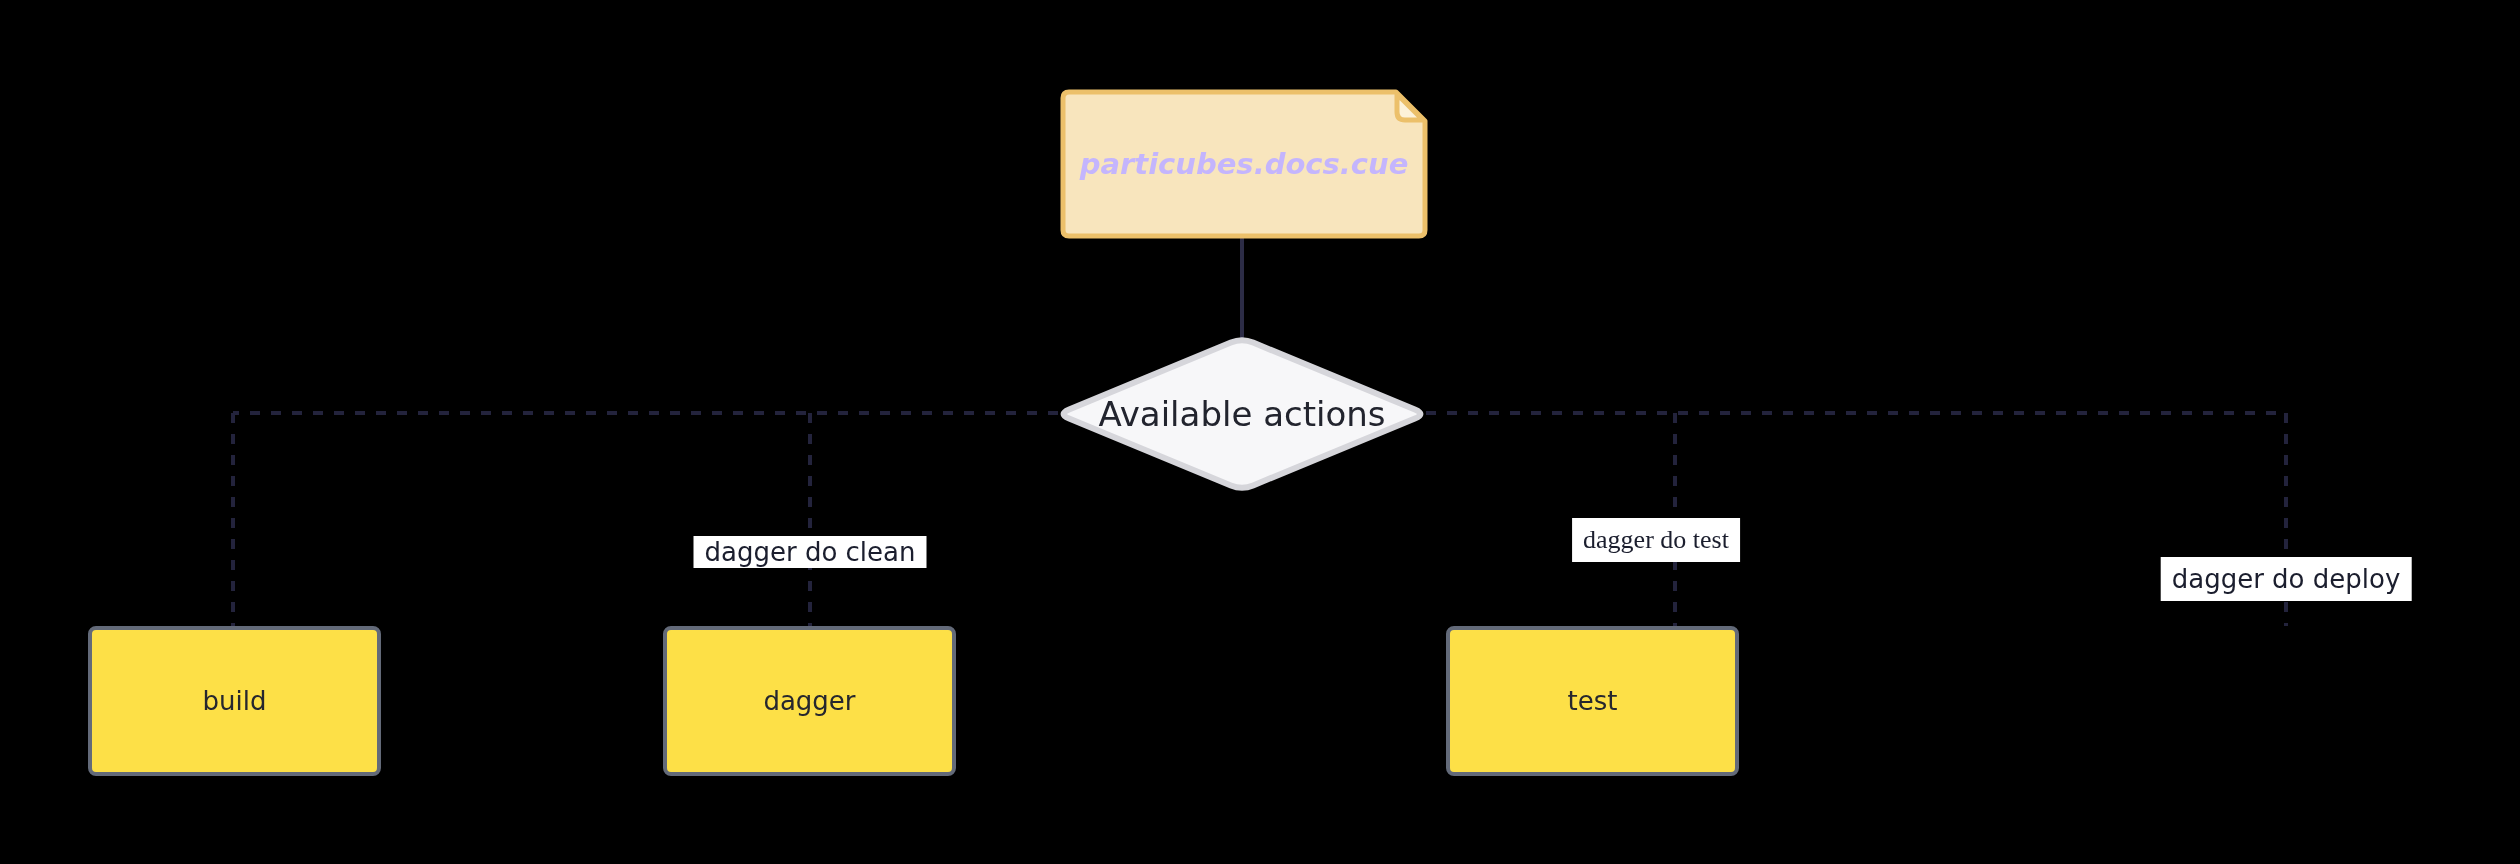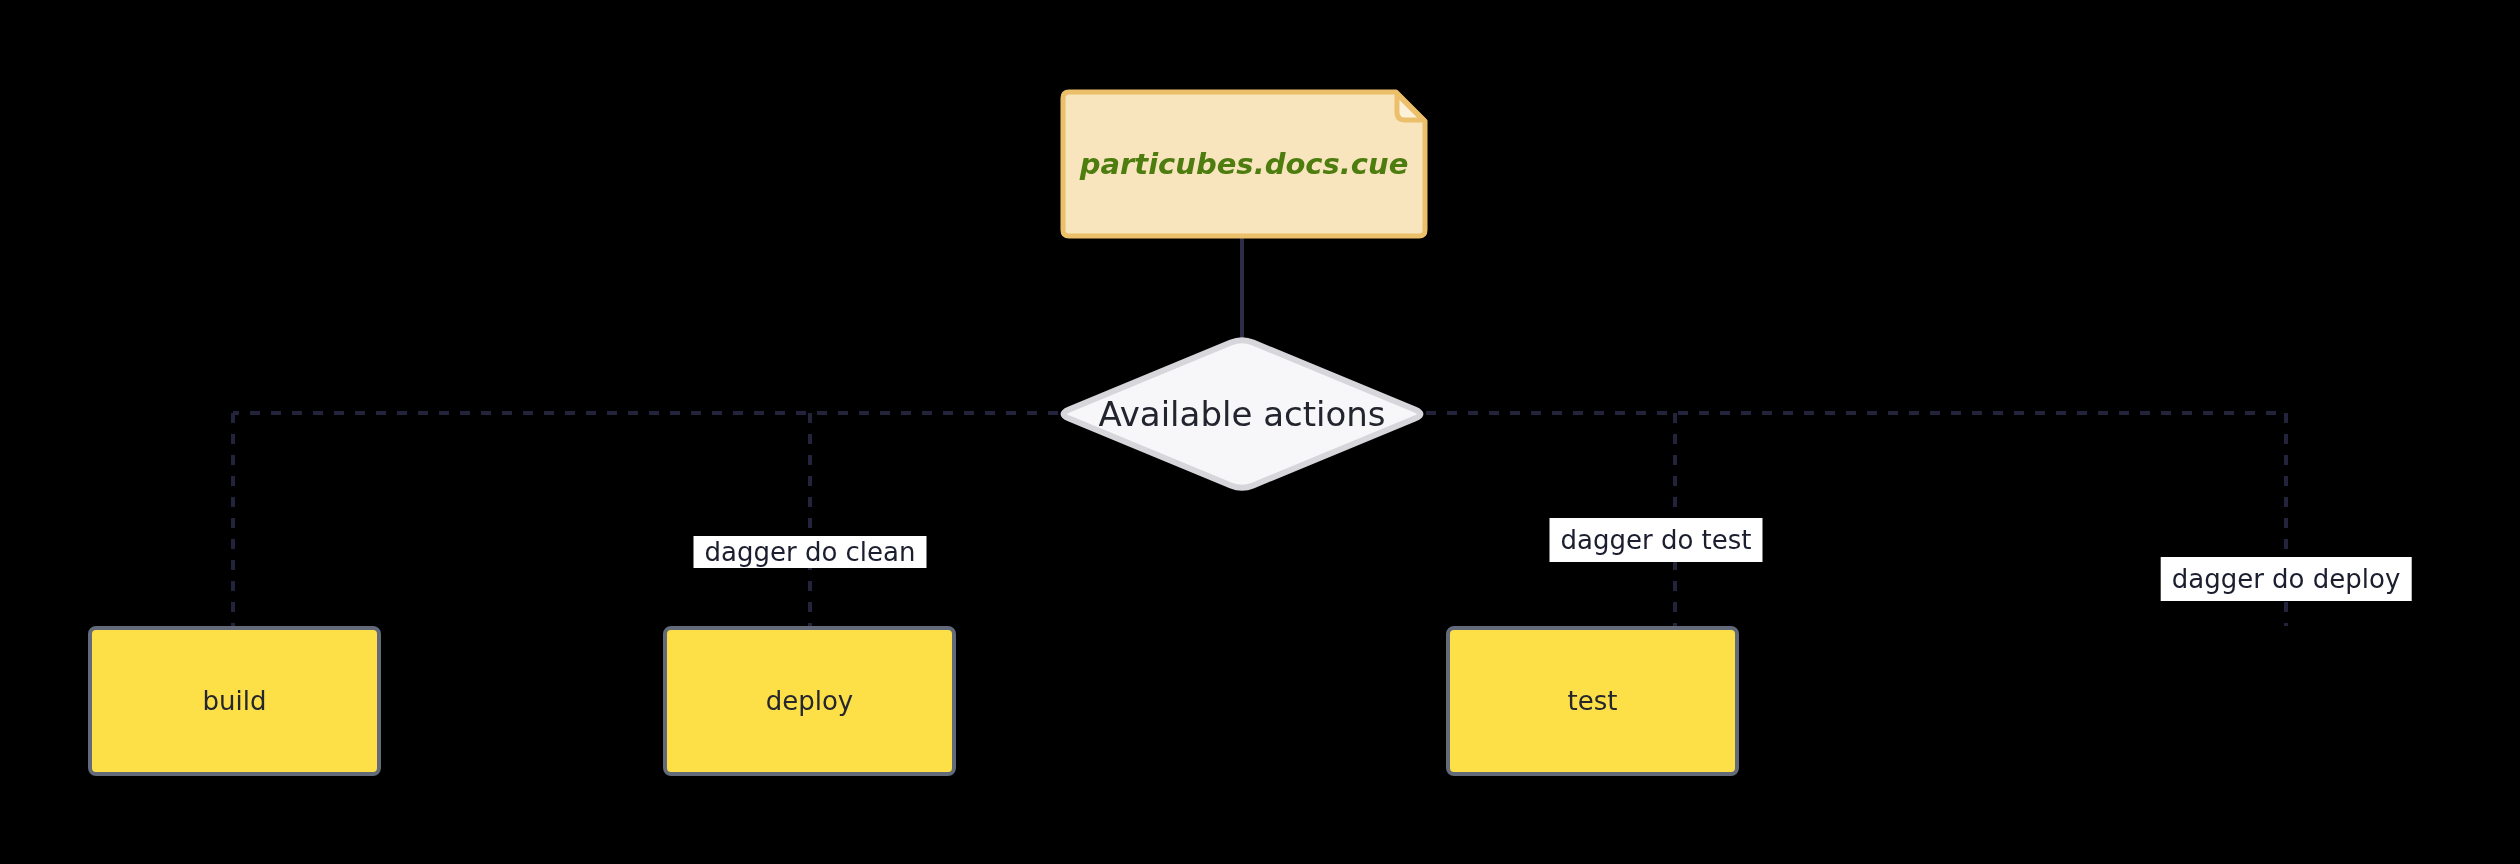--- a/index.html
+++ b/index.html
@@ -32,21 +32,21 @@
     pointer-events: none;
   }
   .note-text {
     left: 1063px;
     top: 92px;
     width: 362px;
     height: 144px;
     font-weight: bold;
     font-style: italic;
     font-size: 29px;
-    color: #4d7c0f;
+    color: #c4b5fd;
   }
   .decision-text {
     left: 1058px;
     top: 338px;
     width: 368px;
     height: 152px;
     font-size: 34px;
     color: #22242e;
   }
   .edge-label {
@@ -100,20 +100,20 @@
              L 1253.1 485.4 Q 1242 490 1230.9 485.4
              L 1069.1 418.6 Q 1058 414 1069.1 409.4
              L 1230.9 342.6 Q 1242 338 1253.1 342.6 Z" fill="#f7f7f9" stroke="#d6d6db" stroke-width="6" stroke-linejoin="round"></path>
   </svg>
 
   <div class="node-text note-text">particubes.docs.cue</div>
 
   <div class="node-text decision-text">Available actions</div>
 
   <div class="edge-label" style="left:810px; top:536px; height:32px;">dagger do clean</div>
-  <div class="edge-label" style="left:1656px; top:518px; height:44px;">dagger do test</div>
+  <div class="edge-label" style="left:1656px; top:518px; height:44px;font-family:Liberation Serif, serif;">dagger do test</div>
   <div class="edge-label" style="left:2286px; top:536px; height:44px;margin-top:21px;">dagger do deploy</div>
 
   <div class="action-box" style="left:88px;">build</div>
-  <div class="action-box" style="left:663px;">deploy</div>
+  <div class="action-box" style="left:663px;">dagger</div>
   <div class="action-box" style="left:1446px;">test</div>
 
 </div>
 
 </body></html>

